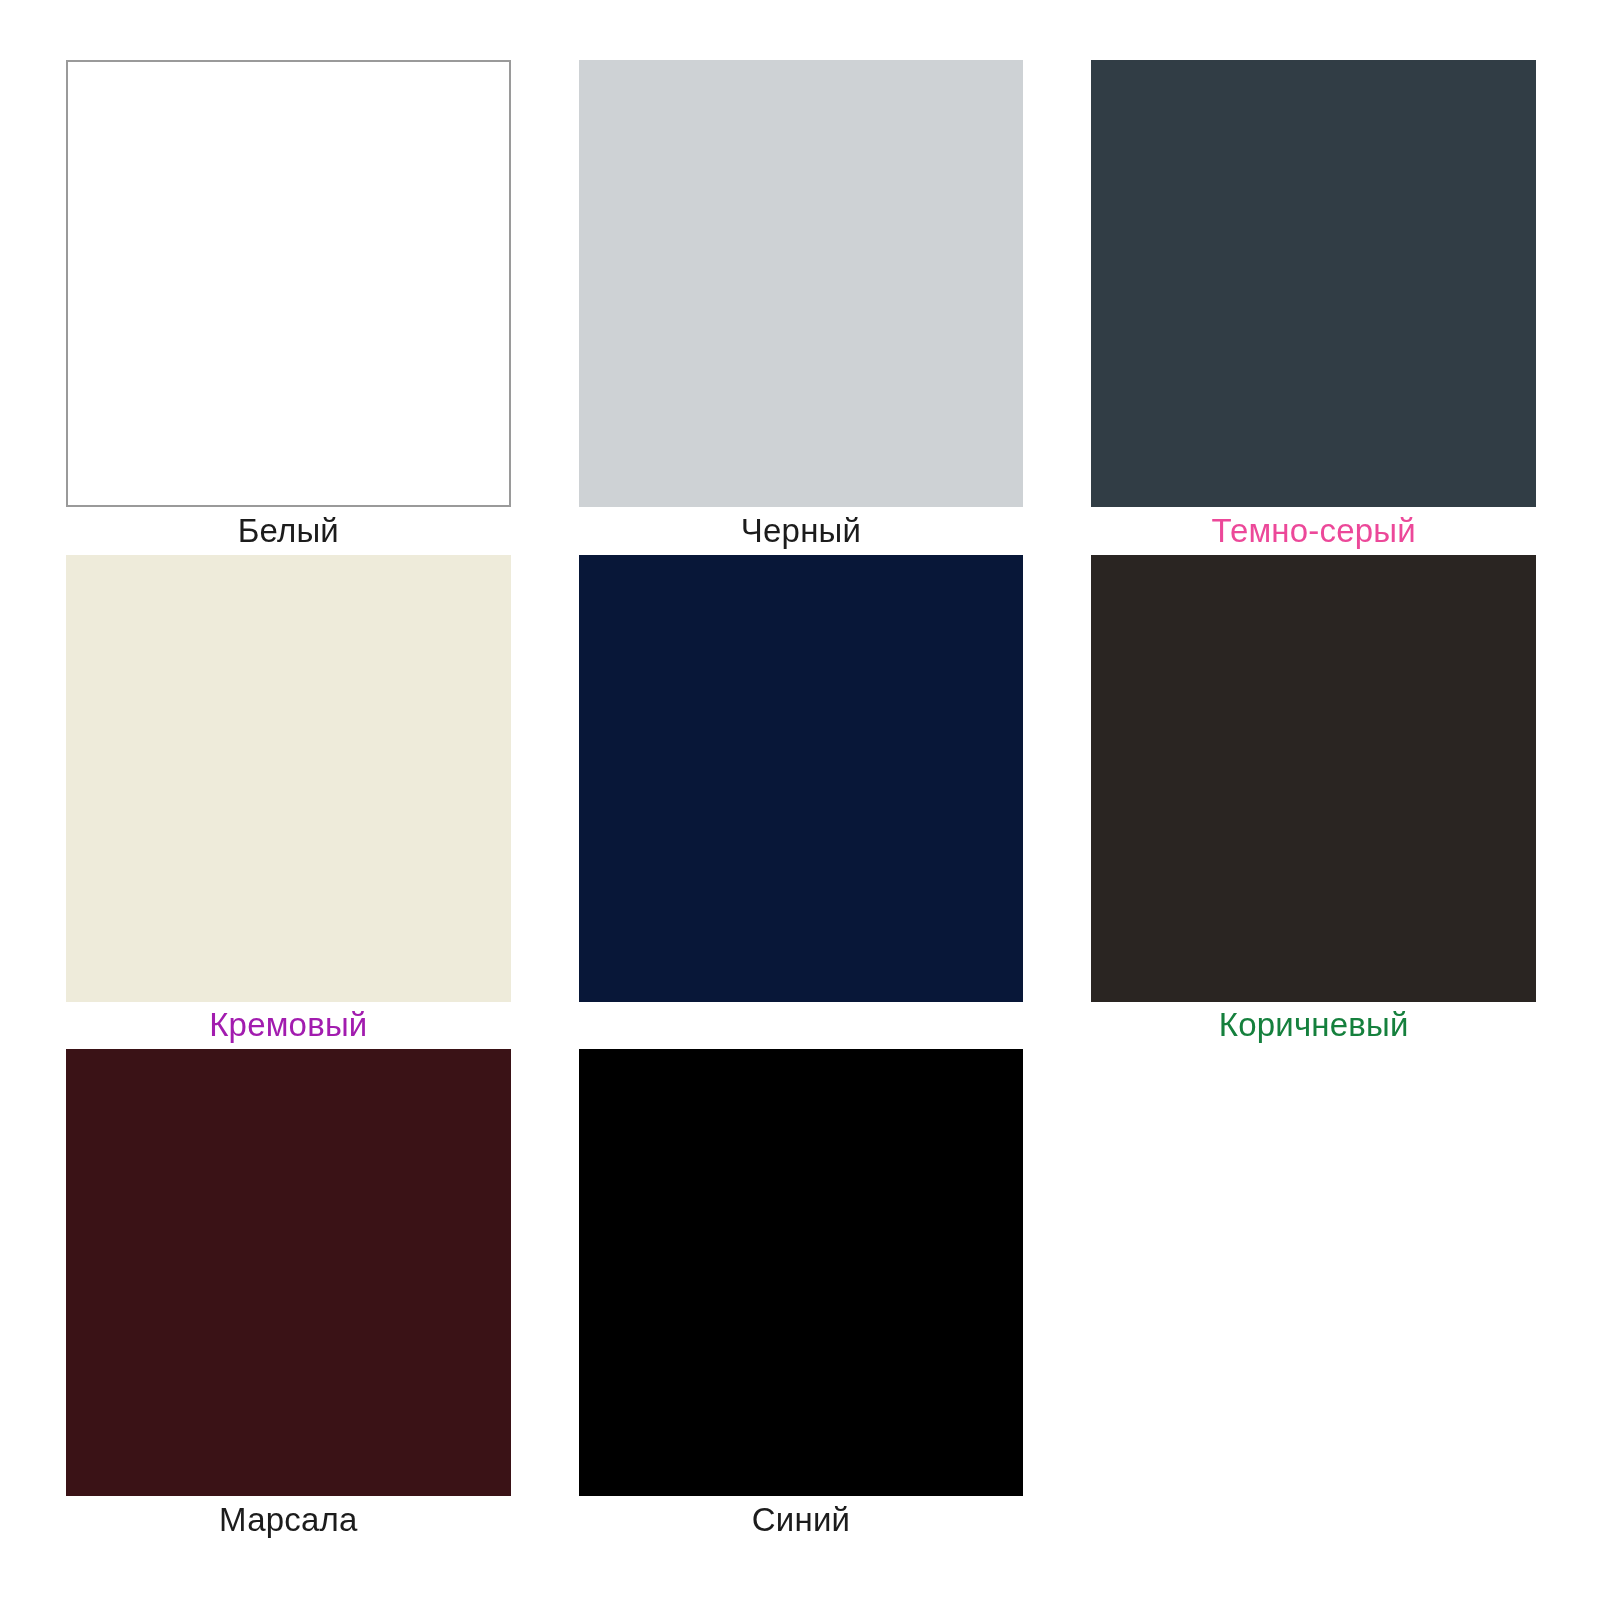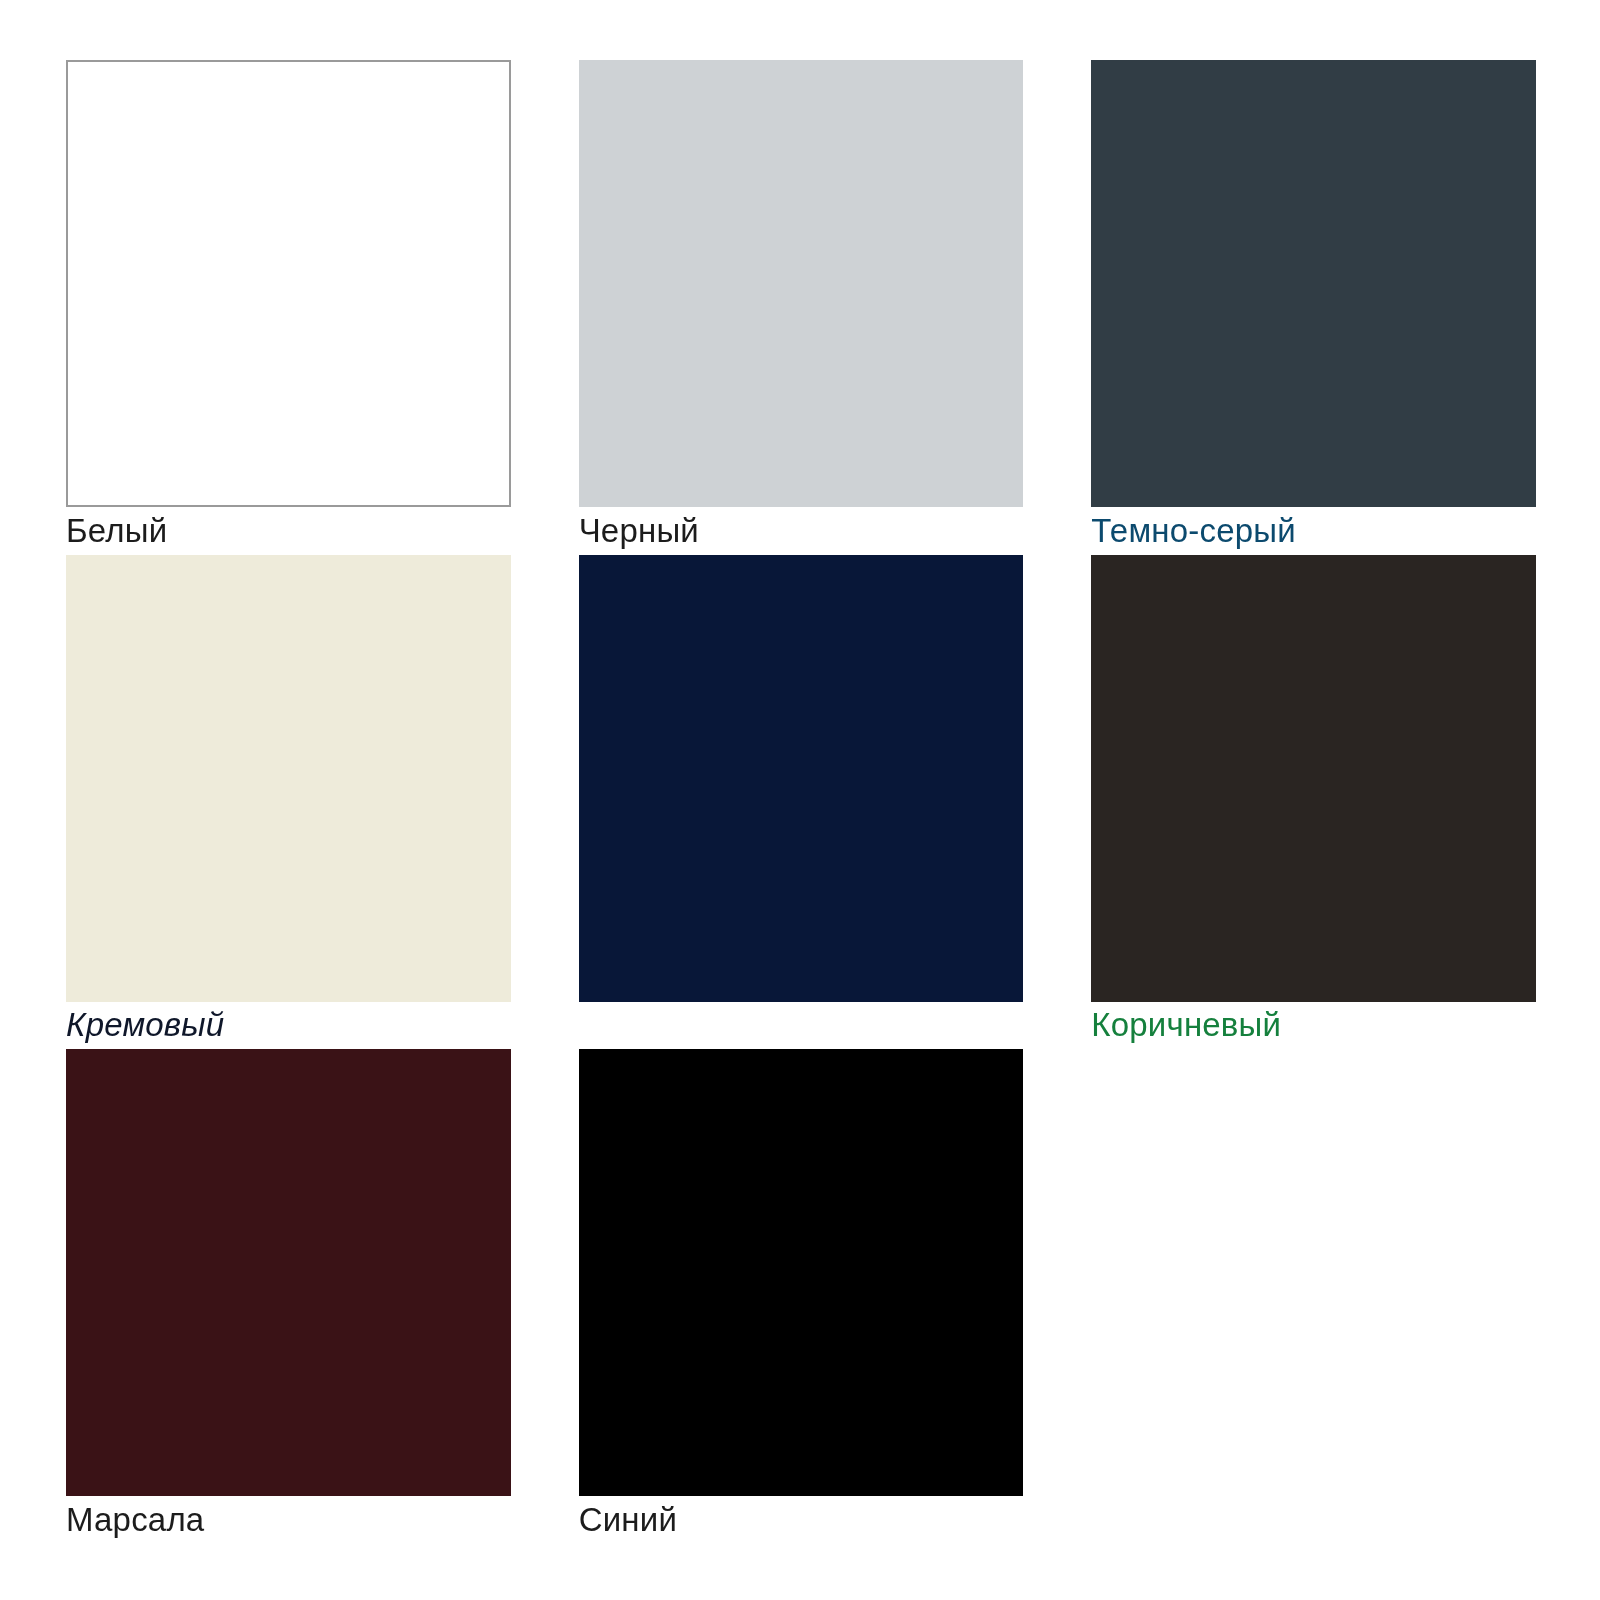--- a/index.html
+++ b/index.html
@@ -20,21 +20,21 @@
     grid-template-columns: repeat(3, 1fr);
     grid-template-rows: repeat(3, 1fr);
     column-gap: 68px;
     row-gap: 0px;
     padding: 60px 64px 56px 66px;
   }
 
   .swatch-cell {
     display: flex;
     flex-direction: column;
-    align-items: flex-start;
+    align-items: center;
     justify-content: flex-start;
   }
 
   .swatch-chip {
     width: 100%;
     height: 447px;
     flex: 0 0 447px;
     background: #ffffff;
   }
 
@@ -64,26 +64,26 @@
     <div class="swatch-label" style="color: rgb(28, 28, 28);">Белый</div>
   </div>
 
   <div class="swatch-cell">
     <div class="swatch-chip" style="background: rgb(206, 210, 213);"></div>
     <div class="swatch-label" style="color: rgb(28, 28, 28);">Черный</div>
   </div>
 
   <div class="swatch-cell">
     <div class="swatch-chip" style="background: rgb(49, 61, 69);"></div>
-    <div class="swatch-label" style="color: #0c4a6e;">Темно-серый</div>
+    <div class="swatch-label" style="color: #ec4899;">Темно-серый</div>
   </div>
 
   <div class="swatch-cell">
     <div class="swatch-chip" style="background: rgb(238, 235, 218);"></div>
-    <div class="swatch-label" style="color: #0f172a; font-style: italic;">Кремовый</div>
+    <div class="swatch-label" style="color: #a21caf;">Кремовый</div>
   </div>
 
   <div class="swatch-cell">
     <div class="swatch-chip" style="background: rgb(8, 23, 56);"></div>
   </div>
 
 
   <div class="swatch-cell">
     <div class="swatch-chip" style="background: rgb(42, 37, 34);"></div>
     <div class="swatch-label" style="color: #15803d;">Коричневый</div>

